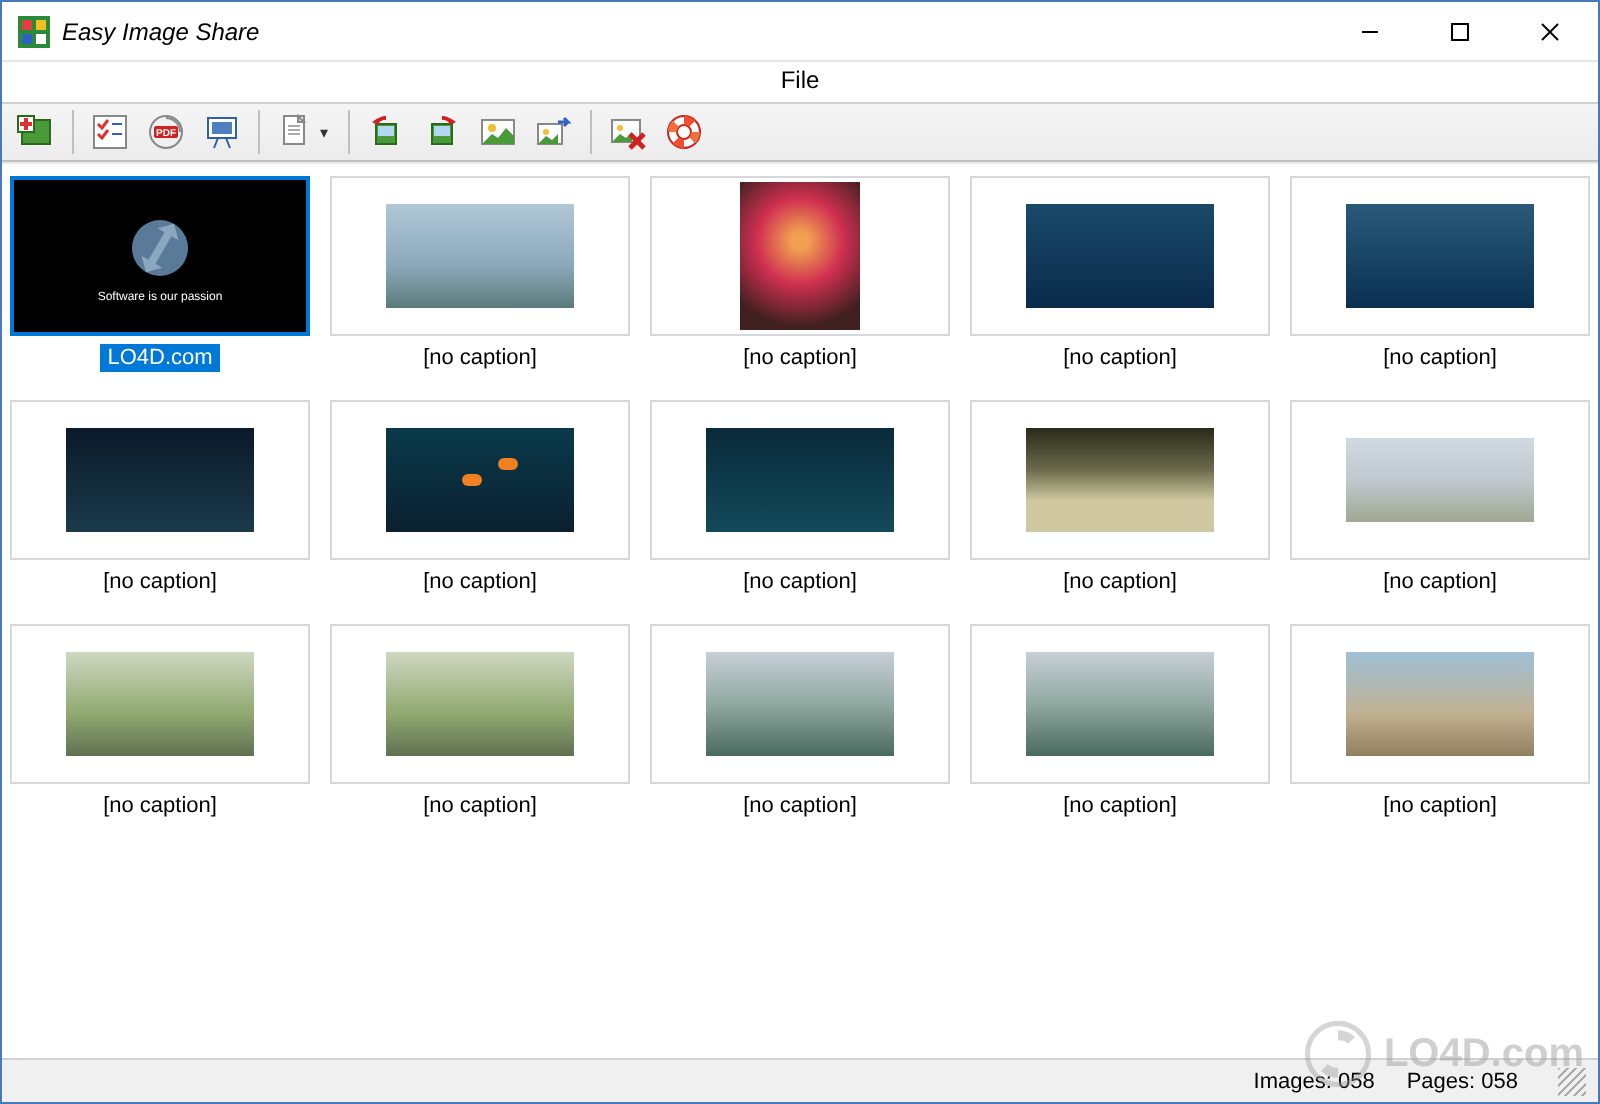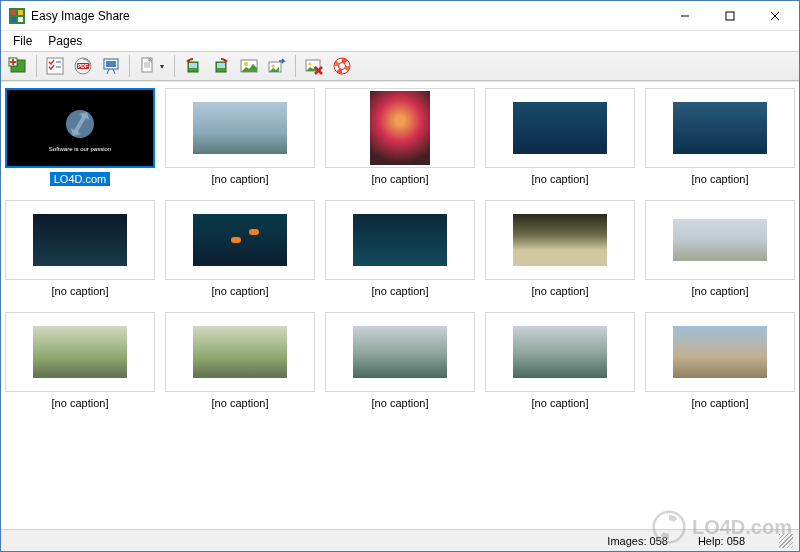--- a/index.html
+++ b/index.html
@@ -21,33 +21,34 @@
   height: 30px;
   display: flex; align-items: center;
   padding: 0 2px 0 8px;
   background: #fff;
   border-bottom: 1px solid #e5e5e5;
 }
 .titlebar .app-icon {
   width: 16px; height: 16px; margin-right: 6px;
   display: inline-block;
 }
-.titlebar .title { flex: 1; font-size: 12px; }
+.titlebar .title { flex: 1; font-size: 12px; font-style: italic; }
 .winbtns { display: flex; }
 .winbtn {
   width: 45px; height: 29px;
   display: flex; align-items: center; justify-content: center;
   font-size: 12px;
   cursor: pointer;
 }
 .menubar {
   height: 20px;
   display: flex; align-items: center;
   padding: 0 4px;
   font-size: 12px;
+  flex-direction: column;
 }
 .menubar .menu-item {
   padding: 2px 8px;
   cursor: pointer;
 }
 .toolbar {
   height: 30px;
   background: linear-gradient(#f5f5f5, #ececec);
   border-top: 1px solid #d0d0d0;
   border-bottom: 1px solid #c0c0c0;
@@ -119,21 +120,21 @@
   color: #fff;
 }
 .statusbar {
   height: 22px;
   border-top: 1px solid #d0d0d0;
   background: #f0f0f0;
   display: flex; align-items: center;
   justify-content: flex-end;
   padding: 0 6px;
   font-size: 11px;
-  gap: 30px;
+  gap: 16px;
 }
 .statusbar .grip {
   width: 14px; height: 14px;
   background: repeating-linear-gradient(135deg, #aaa, #aaa 1px, transparent 1px, transparent 3px);
   margin-left: 4px;
 }
 
 .thumb-area::-webkit-scrollbar { width: 17px; }
 .thumb-area::-webkit-scrollbar-track { background: #f0f0f0; }
 .thumb-area::-webkit-scrollbar-thumb { background: #cdcdcd; border: 1px solid #a0a0a0; }
@@ -407,21 +408,21 @@
         </div>
     </div>
   </div>
 
   <div class="statusbar">
     <span>
       <span>Images:</span>
       <span>058</span>
     </span>
     <span>
-      <span>Help:</span>
+      <span>Pages:</span>
       <span>058</span>
     </span>
     <span class="grip"></span>
   </div>
 </div>
 
 <div class="watermark">
   <svg viewBox="0 0 40 40">
       <circle cx="20" cy="20" r="18" fill="none" stroke="#999" stroke-width="3"></circle>
       <path d="M20 6 a14 14 0 0 1 10 4 l-4 4 a8 8 0 0 0 -6 -2 z" fill="#999"></path>

